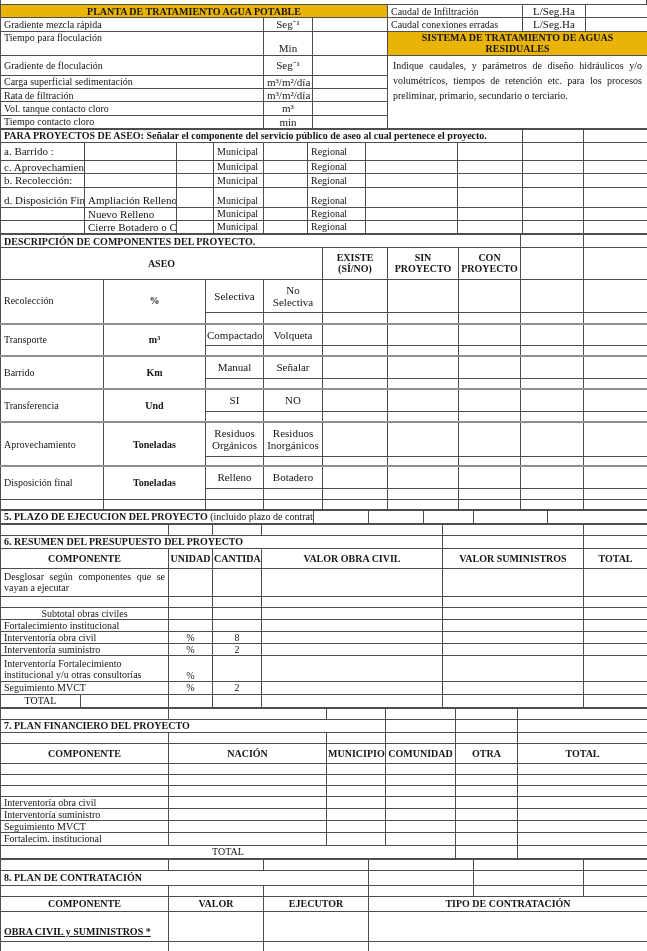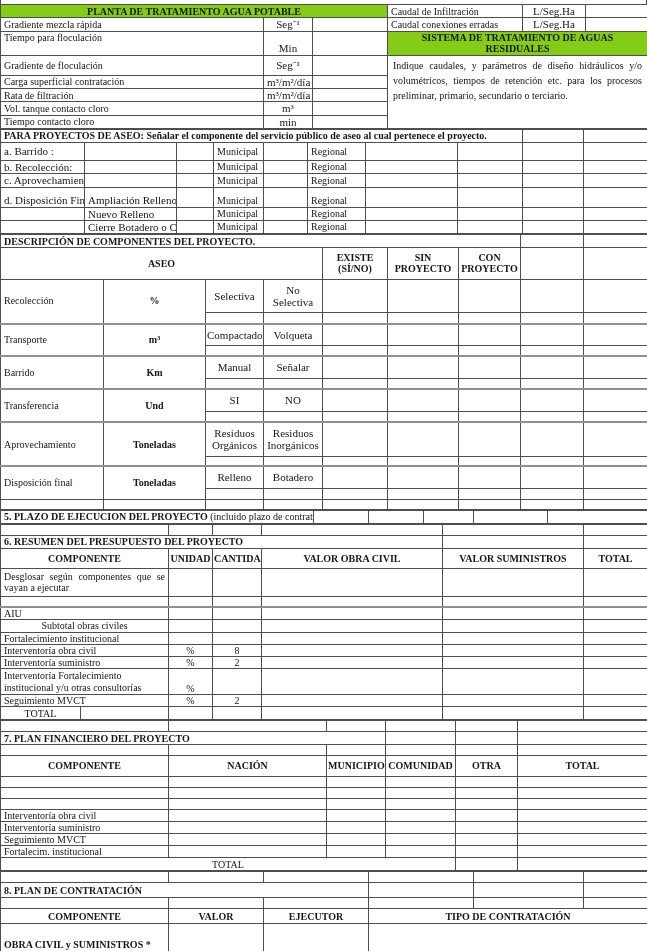--- a/index.html
+++ b/index.html
@@ -1,25 +1,25 @@
 <!DOCTYPE html>
 <html><head>
 <meta charset="utf-8">
 <style>
   html,body{margin:0;padding:0;background:#fff}
   .page{width:647px;font-family:"Liberation Serif",serif;color:#161616}
   table{border-collapse:collapse;table-layout:fixed;width:647px}
   td{border:1px solid #4e4e4e;font-size:10px;line-height:1.12;padding:0 3px;vertical-align:middle;overflow:hidden}
   .b{font-weight:bold}
   .c{text-align:center}
-  .g{background:#84cc16}
+  .g{background:#eab308}
   .j{text-align:justify}
   .vt{vertical-align:top}
   .vb{vertical-align:bottom}
-  .u{}
+  .u{text-decoration:underline}
   .s{font-size:11px}
   .nw{white-space:nowrap}
   .p0{padding:4px 1px}
   .note{padding:2px 5px;line-height:1.5}
   .desg{padding:2px 3px}
   .pl55{padding-left:55px}
   .pb3{padding-bottom:3px}
   tr.tk > td{border-top:2px solid #8f8f8f}
   .spacer{height:4px;border-left:1px solid #4e4e4e;border-right:1px solid #4e4e4e}
 </style>
@@ -59,21 +59,21 @@
   <td></td>
   <td colspan="3" class="b c g">SISTEMA DE TRATAMIENTO DE AGUAS RESIDUALES</td>
 </tr>
 <tr style="height:20px">
   <td>Gradiente de floculación</td>
   <td class="c s">Seg⁻¹</td>
   <td></td>
   <td colspan="3" rowspan="5" class="vt j note">Indique caudales, y parámetros de diseño hidráulicos y/o volumétricos, tiempos de retención etc. para los procesos preliminar, primario, secundario o terciario.</td>
 </tr>
 <tr style="height:12px">
-  <td>Carga superficial contratación</td>
+  <td>Carga superficial sedimentación</td>
   <td class="c s">m³/m²/día</td>
   <td></td>
 </tr>
 <tr style="height:12px">
   <td>Rata de filtración</td>
   <td class="c s">m³/m²/día</td>
   <td></td>
 </tr>
 <tr style="height:12px">
   <td>Vol. tanque contacto cloro</td>
@@ -112,34 +112,34 @@
   <td></td>
           <td></td>
   <td>Municipal</td>
   <td></td>
   <td>Regional</td>
   <td></td>
           <td></td>
           <td></td>
           <td></td>
 </tr>
-<tr style="height:12px">
-  <td class="s nw">b. Recolección:</td>
-  <td></td>
-          <td></td>
-  <td>Municipal</td>
-  <td></td>
-  <td>Regional</td>
-  <td></td>
-          <td></td>
-          <td></td>
-          <td></td>
-</tr>
 <tr style="height:13px">
   <td class="s nw">c. Aprovechamiento</td>
+  <td></td>
+          <td></td>
+  <td>Municipal</td>
+  <td></td>
+  <td>Regional</td>
+  <td></td>
+          <td></td>
+          <td></td>
+          <td></td>
+</tr>
+<tr style="height:12px">
+  <td class="s nw">b. Recolección:</td>
   <td></td>
           <td></td>
   <td>Municipal</td>
   <td></td>
   <td>Regional</td>
   <td></td>
           <td></td>
           <td></td>
           <td></td>
 </tr>
@@ -411,28 +411,20 @@
           <td></td>
 </tr>
 <tr style="height:11px">
   <td colspan="2"></td>
   <td></td>
           <td></td>
           <td></td>
           <td></td>
           <td></td>
 </tr>
-<tr style="height:11px" class="tk">
-  <td colspan="2">AIU</td>
-  <td></td>
-          <td></td>
-          <td></td>
-          <td></td>
-          <td></td>
-</tr>
 <tr style="height:12px">
   <td colspan="2" class="c">Subtotal obras civiles</td>
   <td></td>
           <td></td>
           <td></td>
           <td></td>
           <td></td>
 </tr>
 <tr style="height:11px">
   <td colspan="2">Fortalecimiento institucional</td>

